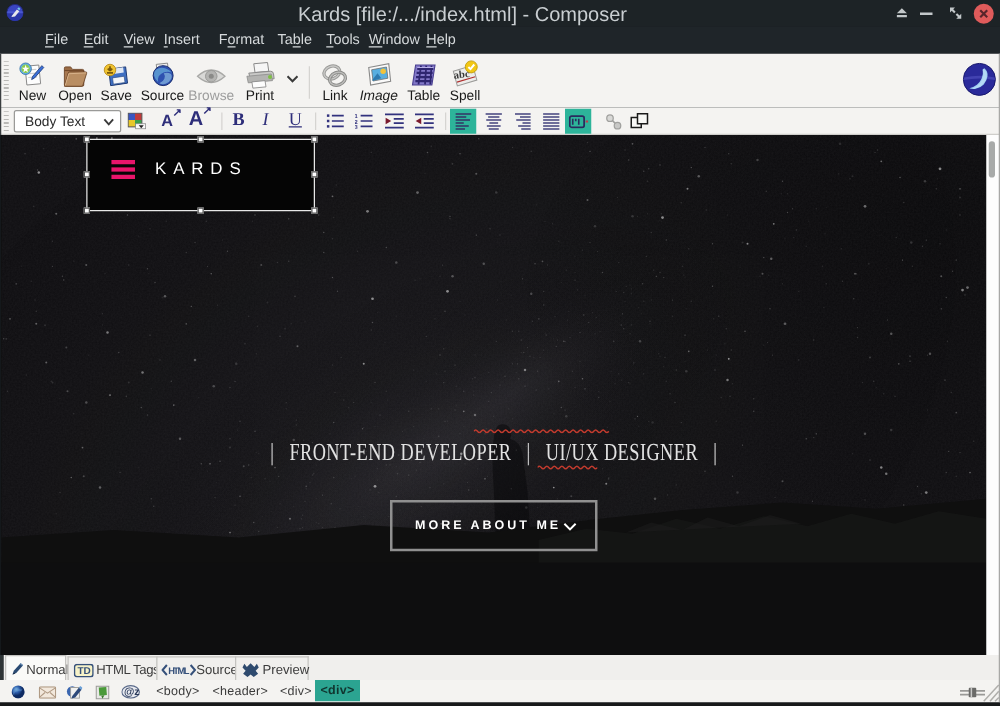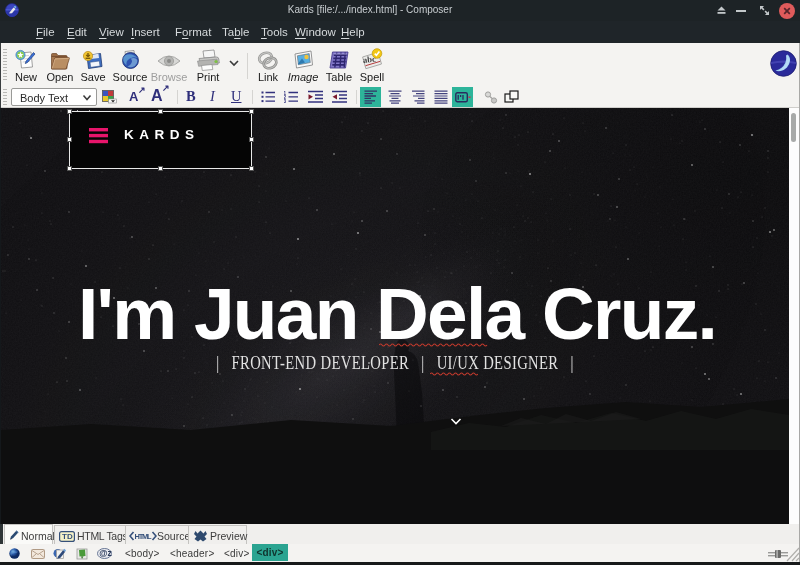--- a/index.html
+++ b/index.html
@@ -2,21 +2,21 @@
 <html><head>
 <meta charset="utf-8">
 <style>
   * { margin:0; padding:0; box-sizing:border-box; }
   html,body { width:800px; height:565px; overflow:hidden; }
   body { font-family:"Liberation Sans", sans-serif; position:relative; background:#14181b; }
   .abs { position:absolute; }
 
   
   #titlebar { position:absolute; left:0; top:0; width:800px; height:21px; background:#1d2326; }
-  #title-text { position:absolute; left:0; top:4px; width:740px; text-align:center; color:#c9ced1; font-size:10px; }
+  #title-text { position:absolute; left:0; top:4px; width:740px; text-align:center; color:#c9ced1; font-size:16px; }
 
   
   #menubar { position:absolute; left:0; top:21px; width:800px; height:22px; background:#1f2529; color:#d6dadc; font-size:11.5px; }
   #menubar span.mi { position:absolute; top:5px;margin-left:20px; }
   #menubar u { text-decoration-thickness:1px; text-underline-offset:2px; }
 
   
   #toolbar1 { position:absolute; left:0; top:43px; width:800px; height:43px; background:#f4f3f1; }
   #toolbar2 { position:absolute; left:0; top:86px; width:800px; height:22px; background:#f4f3f1; border-bottom:1px solid #cfcecb; }
   .tbtn { position:absolute; text-align:center; color:#1a1a1a; font-size:11px; }
@@ -1263,39 +1263,39 @@
     <rect y="342" width="788" height="74" fill="#0e0e0f"></rect>
   </svg>
 
   <div class="abs" style="left:76px;top:2px;width:13px;height:5px;border:1px solid #b8b8b8;border-top:none;"></div>
   <div id="logobox">
     <svg class="abs" style="left:19px;top:16px" width="19" height="16" viewBox="0 0 19 16">
       <rect x="0" y="0" width="19" height="3.4" fill="#e8156b"></rect>
       <rect x="0" y="5.9" width="19" height="3.4" fill="#e8156b"></rect>
       <rect x="0" y="11.8" width="19" height="3.4" fill="#e8156b"></rect>
     </svg>
-    <div class="abs" style="left:54px;top:15px;font-size:13.5px;font-weight:bold;color:#fff;letter-spacing:5.5px;">KARDS</div>
+    <div class="abs" style="left:54px;top:15px;font-size:13.5px;font-weight:normal;color:#fff;letter-spacing:5.5px;">KARDS</div>
   </div>
   <div class="handle" style="left:66px;top:1px;"></div>
   <div class="handle" style="left:157px;top:1px;"></div>
   <div class="handle" style="left:248px;top:1px;"></div>
   <div class="handle" style="left:66px;top:29px;"></div>
   <div class="handle" style="left:248px;top:29px;"></div>
   <div class="handle" style="left:66px;top:58px;"></div>
   <div class="handle" style="left:157px;top:58px;"></div>
   <div class="handle" style="left:248px;top:58px;"></div>
 
-  <div class="bigname">I'm Juan Dela Cruz.</div>
   <svg class="abs" style="left:378px;top:235px" width="110" height="4" viewBox="0 0 110 4">
     <path d="M0 2 Q1.5 0 3 2 T6 2 T9 2 T12 2 T15 2 T18 2 T21 2 T24 2 T27 2 T30 2 T33 2 T36 2 T39 2 T42 2 T45 2 T48 2 T51 2 T54 2 T57 2 T60 2 T63 2 T66 2 T69 2 T72 2 T75 2 T78 2 T81 2 T84 2 T87 2 T90 2 T93 2 T96 2 T99 2 T102 2 T105 2 T108 2" fill="none" stroke="#c23b2e" stroke-width="1.1"></path>
   </svg>
   <div class="subtitle">|&nbsp;&nbsp; FRONT-END DEVELOPER &nbsp;&nbsp;|&nbsp;&nbsp; UI/UX DESIGNER &nbsp;&nbsp;|</div>
   <svg class="abs" style="left:429px;top:264px" width="48" height="4" viewBox="0 0 48 4">
     <path d="M0 2 Q1.5 0 3 2 T6 2 T9 2 T12 2 T15 2 T18 2 T21 2 T24 2 T27 2 T30 2 T33 2 T36 2 T39 2 T42 2 T45 2 T48 2" fill="none" stroke="#c23b2e" stroke-width="1.1"></path>
   </svg>
+  <div class="morebtn" style="padding-right:9px;">MORE ABOUT ME</div>
   <svg class="abs" style="left:449px;top:310px" width="12" height="7" viewBox="0 0 12 7">
       <path d="M1.5 1 L6 5.5 L10.5 1" fill="none" stroke="#fff" stroke-width="1.6"></path>
     </svg>
 </div>
 <div id="scrollbar">
     <div id="thumb"></div>
   </div>
 
 <div id="tabbar">
   <div class="tab active" style="left:1px; width:49px;">

